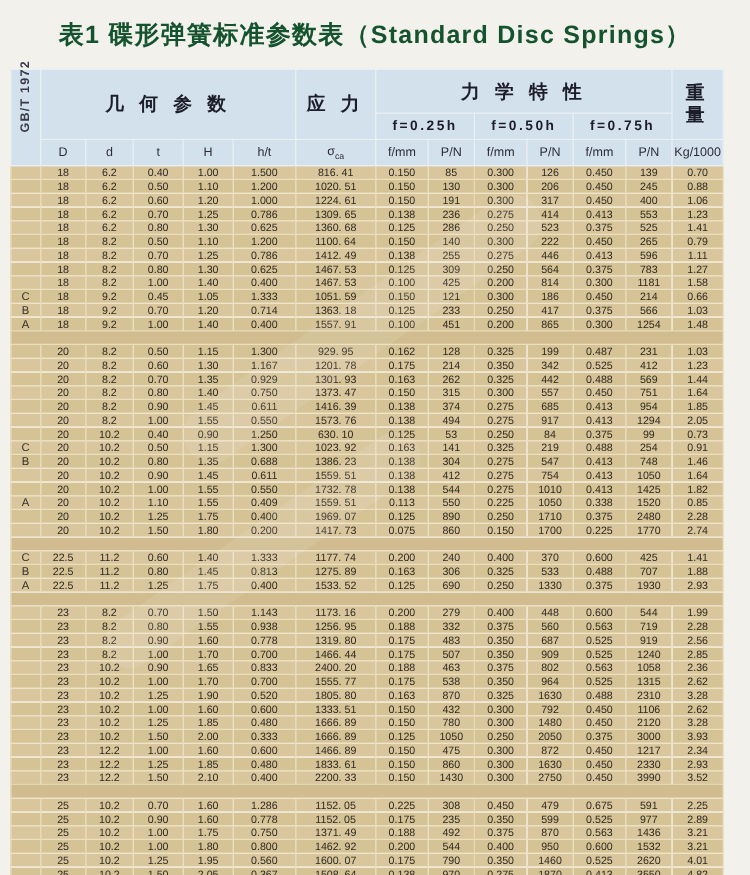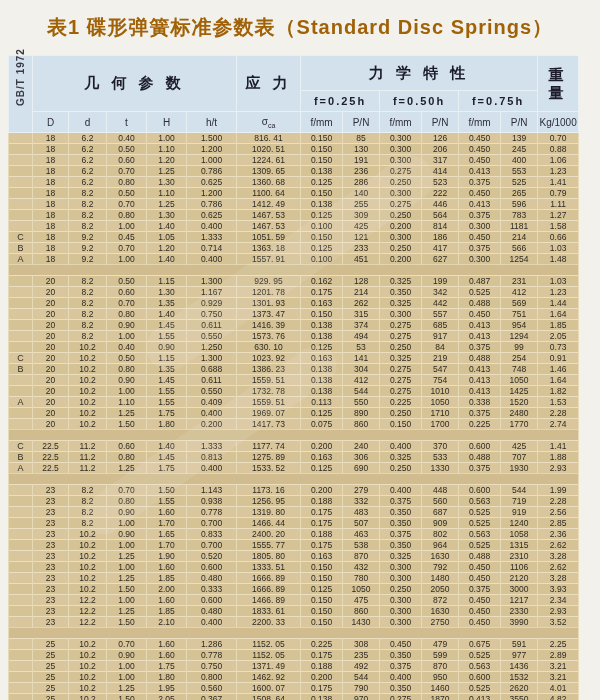--- a/index.html
+++ b/index.html
@@ -8,21 +8,21 @@
     background:#f2f1ec;
     font-family:"Liberation Sans","DejaVu Sans",sans-serif;
     overflow:hidden;
   }
   .page{position:relative;width:600px;height:700px;}
   .title{
     padding-top:14px;
     text-align:center;
     font-size:20px;
     font-weight:bold;
-    color:#a16207;
+    color:#14532d;
     letter-spacing:1px;
     white-space:nowrap;
   }
   .table-wrap{
     position:absolute;
     left:8px; top:55px;
     width:570px; bottom:2px;
   }
   table{
     width:570px;
@@ -329,21 +329,21 @@
             <td class="letter">A</td>
             <td>18</td>
             <td>9.2</td>
             <td>1.00</td>
             <td>1.40</td>
             <td>0.400</td>
             <td>1557. 91</td>
             <td>0.100</td>
             <td>451</td>
             <td>0.200</td>
-            <td>627</td>
+            <td>865</td>
             <td>0.300</td>
             <td>1254</td>
             <td>1.48</td>
           </tr>
           <tr class="gap">
             <td colspan="14"></td>
           </tr>
           <tr>
             <td class="letter"></td>
             <td>20</td>
@@ -527,21 +527,21 @@
             <td>1.10</td>
             <td>1.55</td>
             <td>0.409</td>
             <td>1559. 51</td>
             <td>0.113</td>
             <td>550</td>
             <td>0.225</td>
             <td>1050</td>
             <td>0.338</td>
             <td>1520</td>
-            <td>1.53</td>
+            <td>0.85</td>
           </tr>
           <tr>
             <td class="letter"></td>
             <td>20</td>
             <td>10.2</td>
             <td>1.25</td>
             <td>1.75</td>
             <td>0.400</td>
             <td>1969. 07</td>
             <td>0.125</td>

